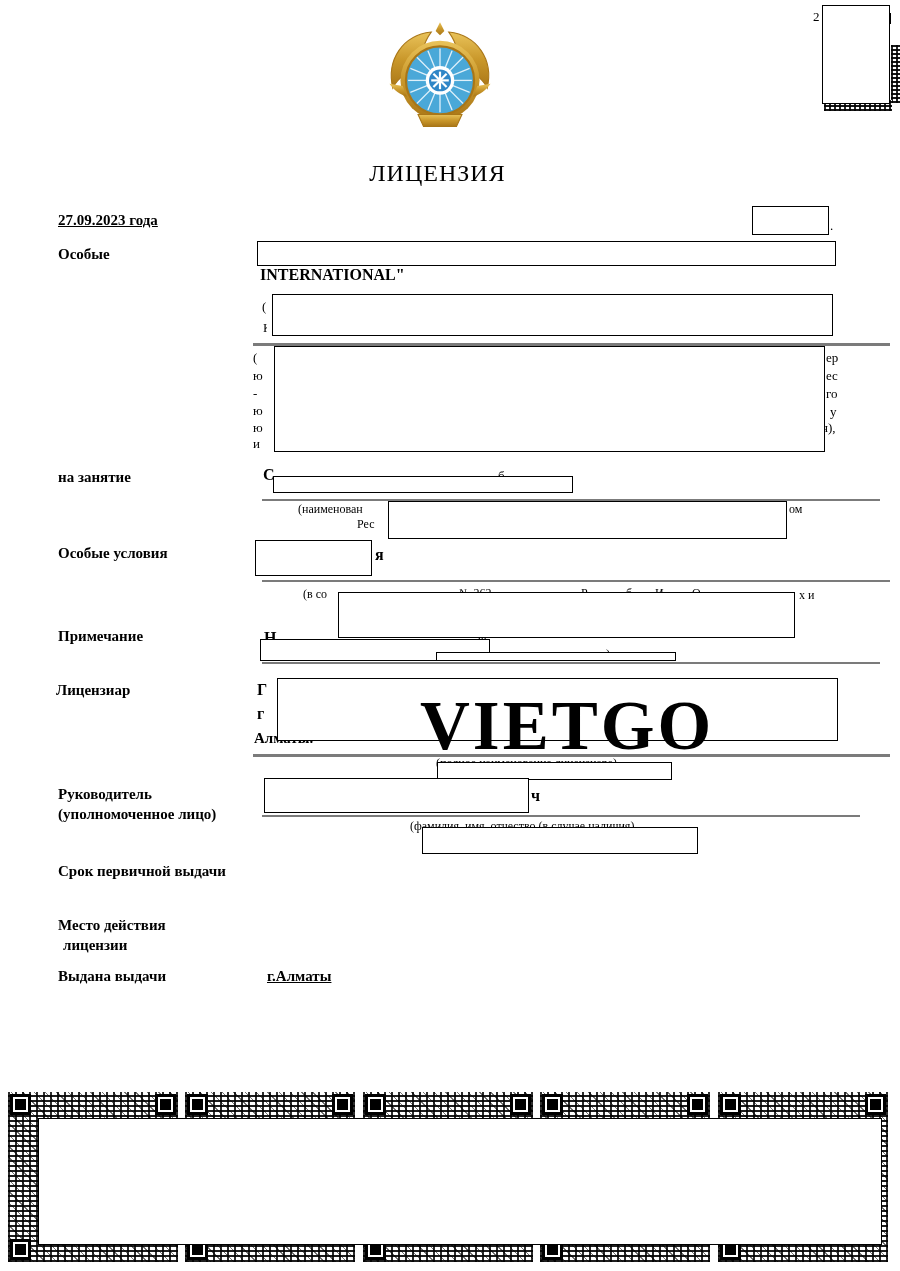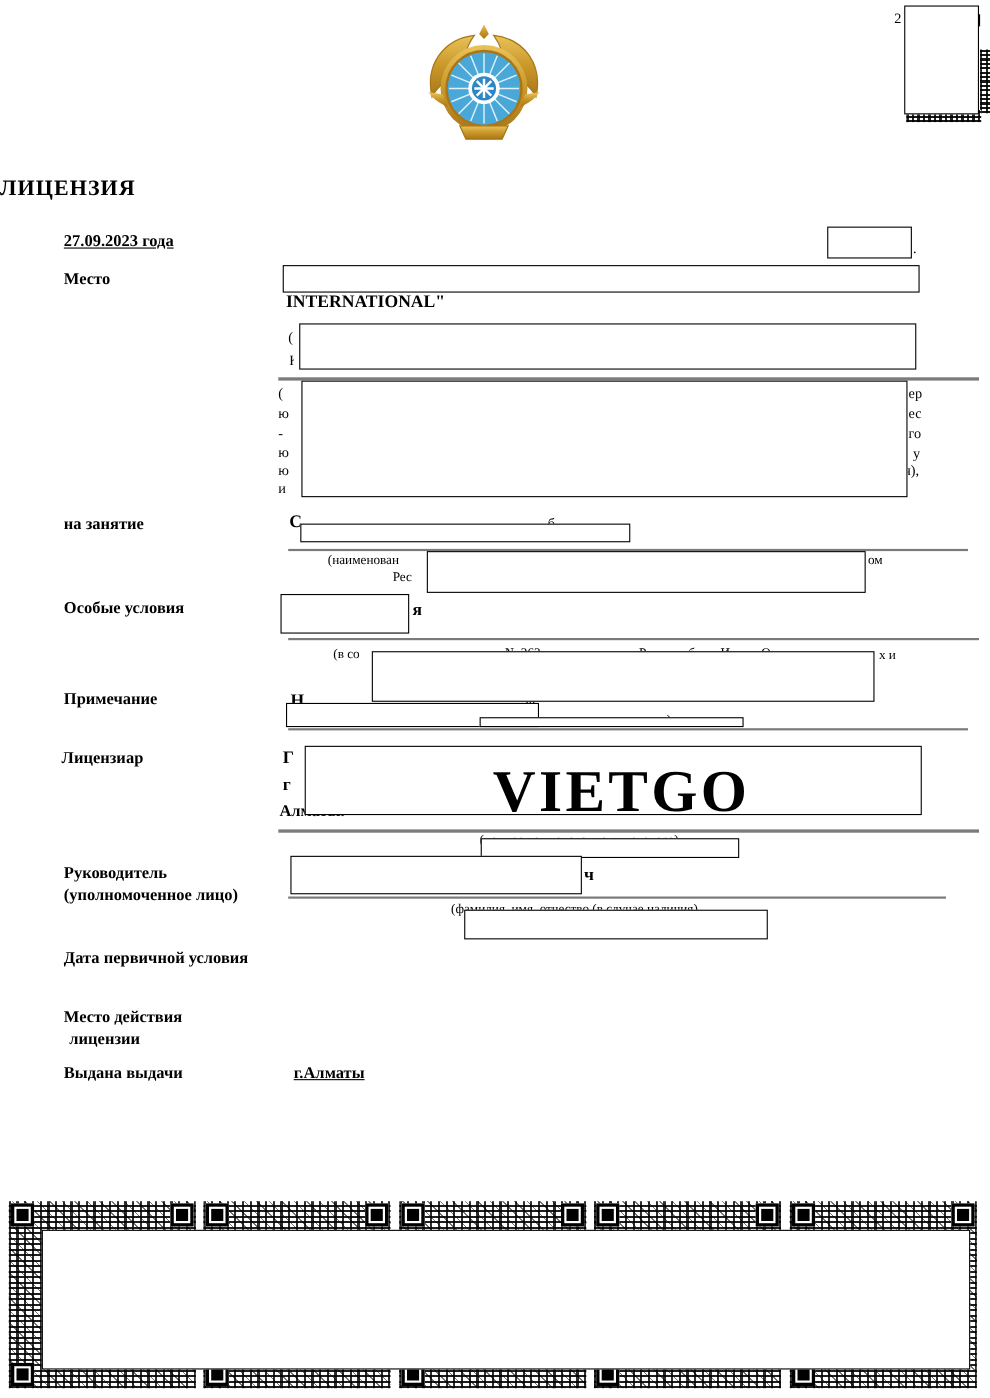--- a/index.html
+++ b/index.html
@@ -9,22 +9,22 @@
   .lbl{font-size:15px;font-weight:bold;white-space:nowrap;}
   .val{font-size:16px;font-weight:bold;white-space:nowrap;}
   .cap{font-size:12px;white-space:nowrap;}
   .frag{font-size:13px;white-space:nowrap;}
   .redact{position:absolute;background:#fff;border:1px solid #000;z-index:2;}
   .redact.thick{border-width:1.5px;}
   .rule{position:absolute;height:3px;background:#7b7b7b;z-index:0;}
   .ul-black{text-decoration:underline;}
   .z1{z-index:1;} .z3{z-index:3;}
   .clip3{display:inline-block;width:4px;overflow:hidden;}
-  .title{font-size:20px;font-weight:bold;letter-spacing:1px;}
-  .watermark{font-size:54px;font-weight:bold;letter-spacing:3px;line-height:1;
+  .title{font-size:24px;font-weight:normal;letter-spacing:1px;text-align:center;}
+  .watermark{font-size:69px;font-weight:bold;letter-spacing:3px;line-height:1;
              font-family:"Liberation Serif",serif;}
   
   .qr{position:absolute;width:170px;height:170px;background-color:#fff;z-index:1;
       background-image:
         repeating-linear-gradient(0deg, rgba(0,0,0,.88) 0 2px, transparent 2px 5px),
         repeating-linear-gradient(90deg, rgba(0,0,0,.82) 0 2px, transparent 2px 7px),
         repeating-linear-gradient(45deg, transparent 0 2px, rgba(0,0,0,.55) 2px 3px, transparent 3px 8px);}
   .qrbit{position:absolute;background-color:#fff;z-index:1;
       background-image:
         repeating-linear-gradient(0deg, rgba(0,0,0,.9) 0 2px, transparent 2px 4px),
@@ -90,21 +90,21 @@
       <path d="M96,58 C92,64 86,68 80,70 L84,60 Z" fill="url(#g)"></path>
     </svg>
   </div>
 
   <div class="abs title" style="left:0;top:160px;width:875px;">ЛИЦЕНЗИЯ</div>
 
   <span class="abs lbl ul-black" style="left:58px;top:212px;">27.09.2023 года</span>
   <div class="redact" style="left:752px;top:206px;width:75px;height:27px;"></div>
   <span class="abs frag" style="left:830px;top:218px;">.</span>
 
-  <span class="abs lbl" style="left:58px;top:246px;">Место</span>
+  <span class="abs lbl" style="left:58px;top:246px;">Особые</span>
   <div class="redact" style="left:257px;top:241px;width:577px;height:23px;"></div>
   <span class="abs val" style="left:260px;top:266px;">INTERNATIONAL"</span>
   <span class="abs frag z1" style="left:262px;top:299px;">(</span>
   <span class="abs frag z1 clip3" style="left:263px;top:320px;">К</span>
   <div class="redact" style="left:272px;top:294px;width:559px;height:40px;"></div>
   <div class="rule" style="left:253px;top:343px;width:637px;"></div>
 
   <span class="abs frag z1" style="left:253px;top:350px;">(</span>
   <span class="abs frag z1" style="left:253px;top:368px;">ю</span>
   <span class="abs frag z1" style="left:253px;top:386px;">-</span>
@@ -160,21 +160,21 @@
   <div class="redact" style="left:437px;top:762px;width:233px;height:16px;"></div>
 
   <span class="abs lbl" style="left:58px;top:786px;">Руководитель</span>
   <span class="abs lbl" style="left:58px;top:806px;">(уполномоченное лицо)</span>
   <div class="redact" style="left:264px;top:778px;width:263px;height:33px;"></div>
   <span class="abs val" style="left:531px;top:787px;">ч</span>
   <div class="rule" style="left:262px;top:815px;width:598px;height:2px;"></div>
   <span class="abs cap z1" style="left:410px;top:819px;">(фамилия, имя, отчество (в случае наличия)</span>
   <div class="redact" style="left:422px;top:827px;width:274px;height:25px;"></div>
 
-  <span class="abs lbl" style="left:58px;top:863px;">Дата первичной условия</span>
+  <span class="abs lbl" style="left:58px;top:863px;">Срок первичной выдачи</span>
   <span class="abs lbl" style="left:58px;top:917px;">Место действия</span>
   <span class="abs lbl" style="left:63px;top:937px;">лицензии</span>
   <span class="abs lbl" style="left:58px;top:968px;">Выдана выдачи</span>
   <span class="abs lbl ul-black" style="left:267px;top:968px;">г.Алматы</span>
 
   <div class="qr" style="left:8px;top:1092px;">
     <div class="finder f-tl"></div>
     <div class="finder f-tr"></div>
     <div class="finder f-bl"></div>
   </div>

